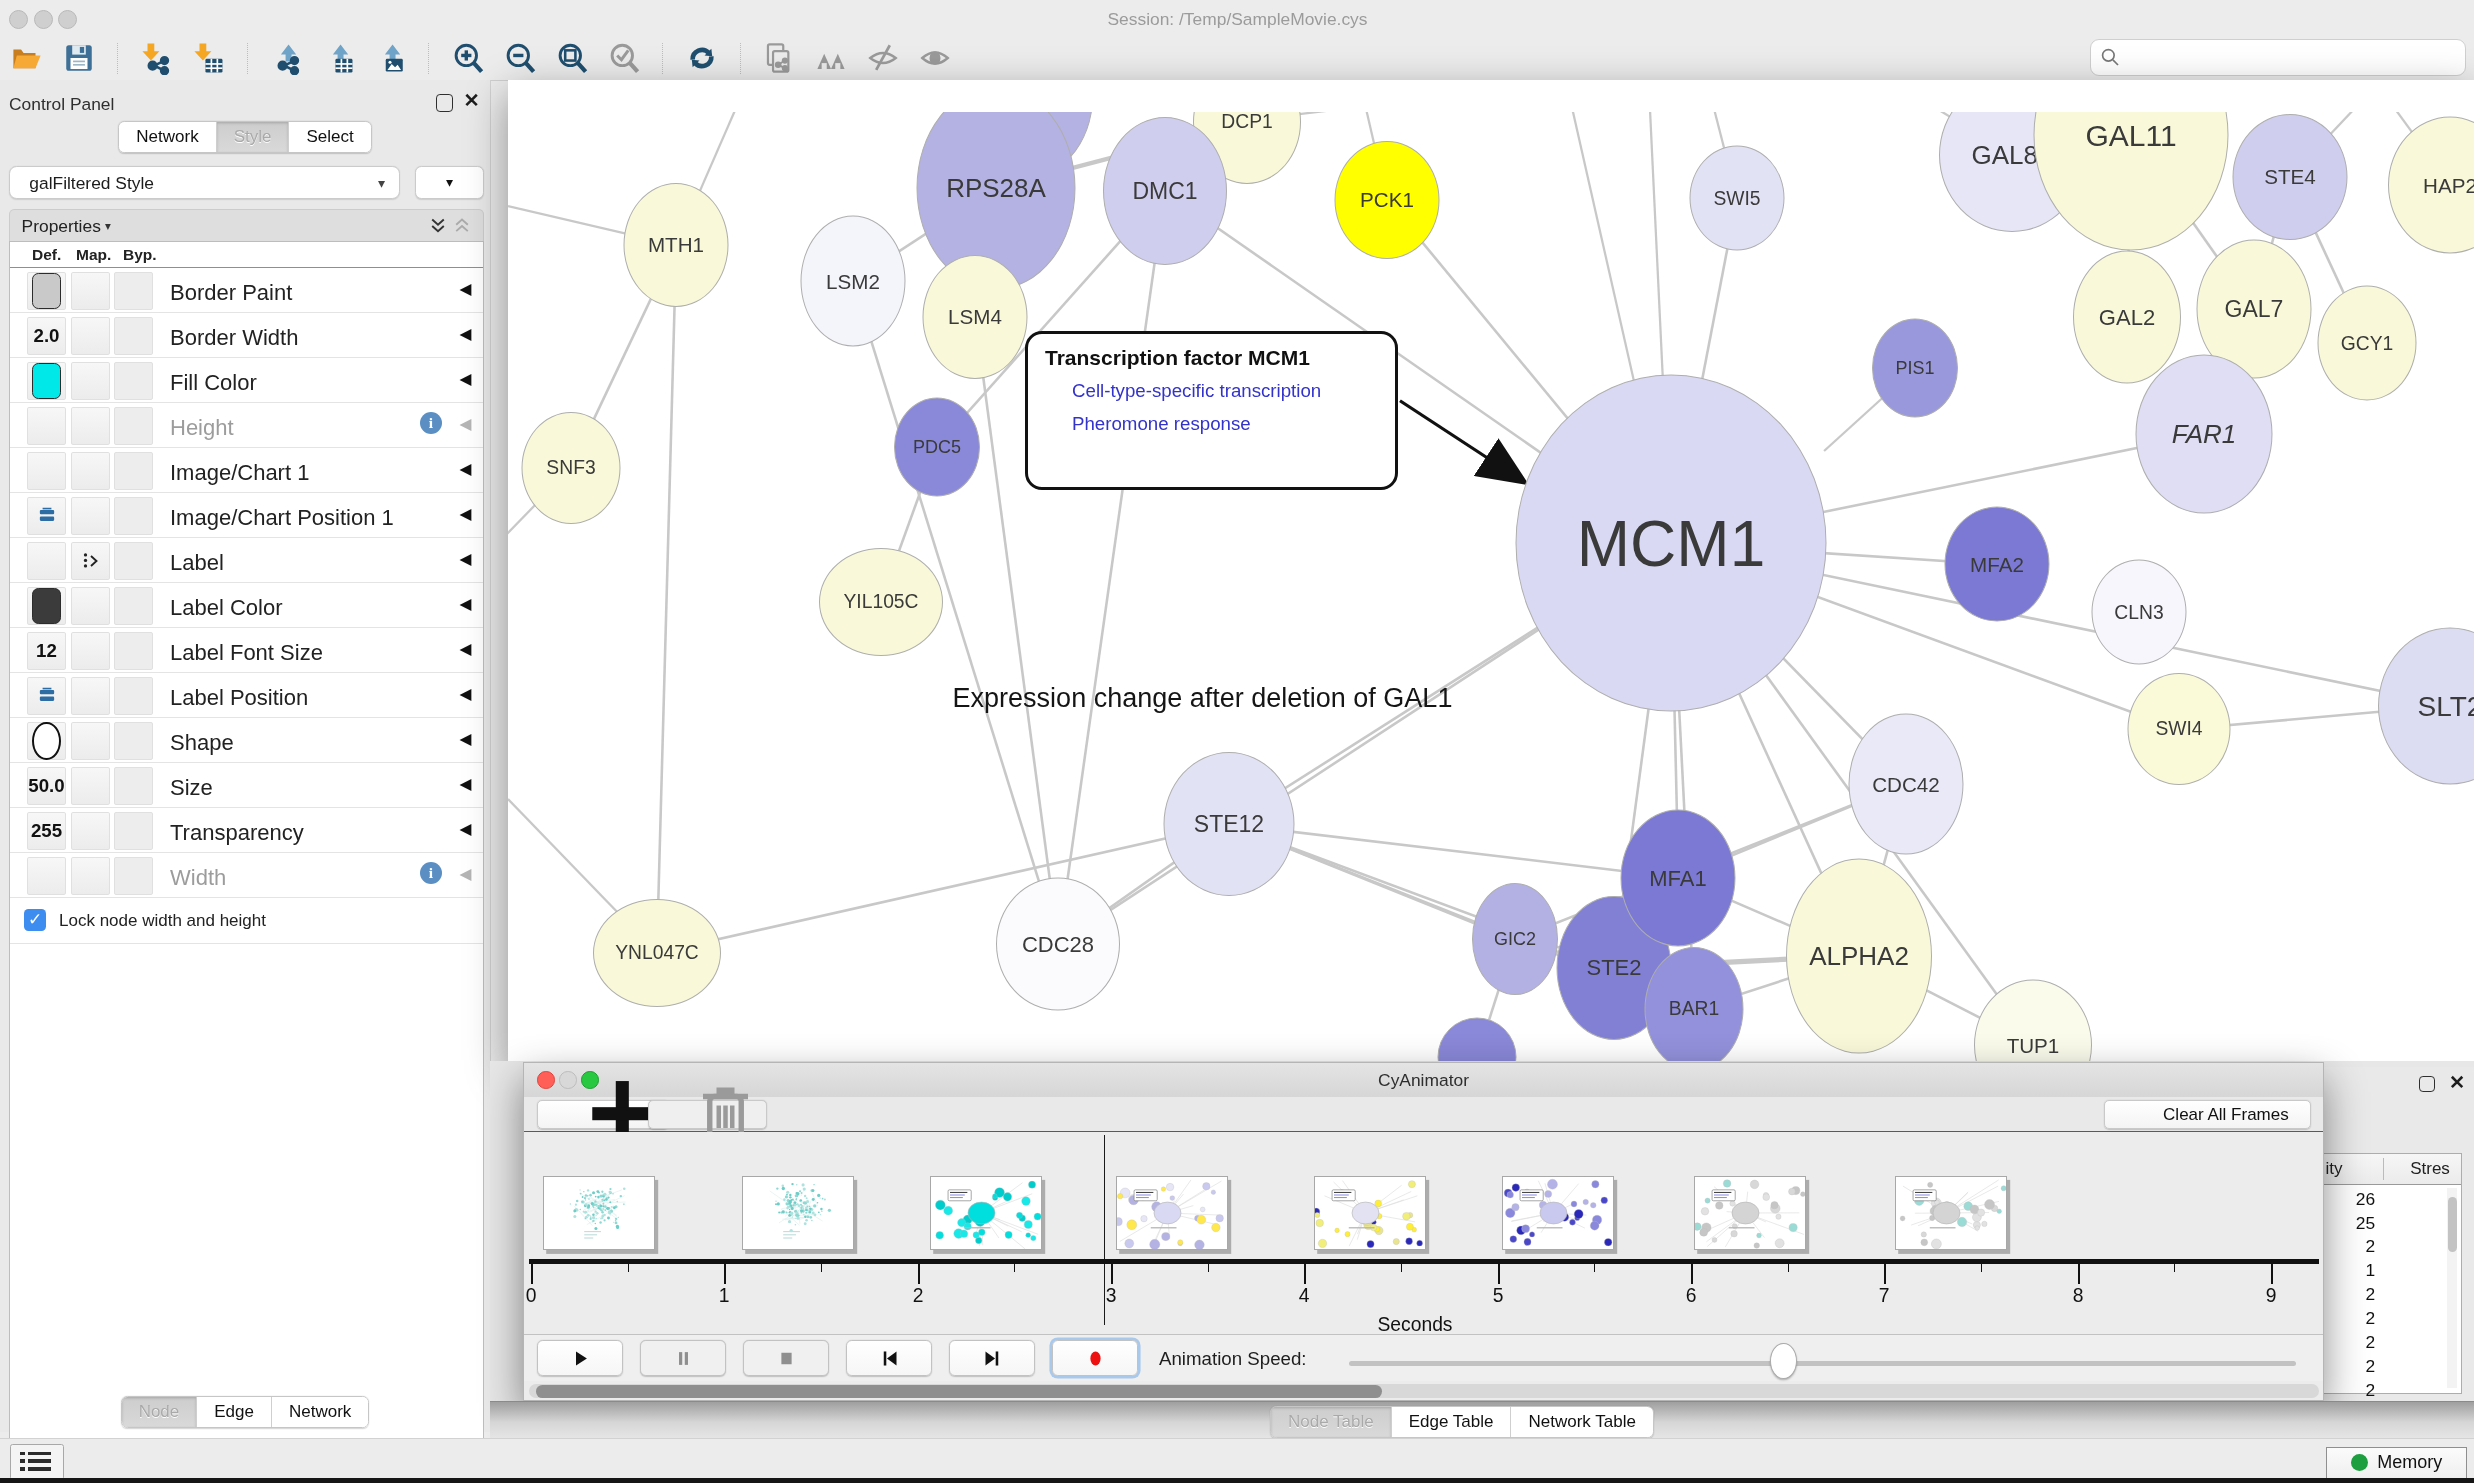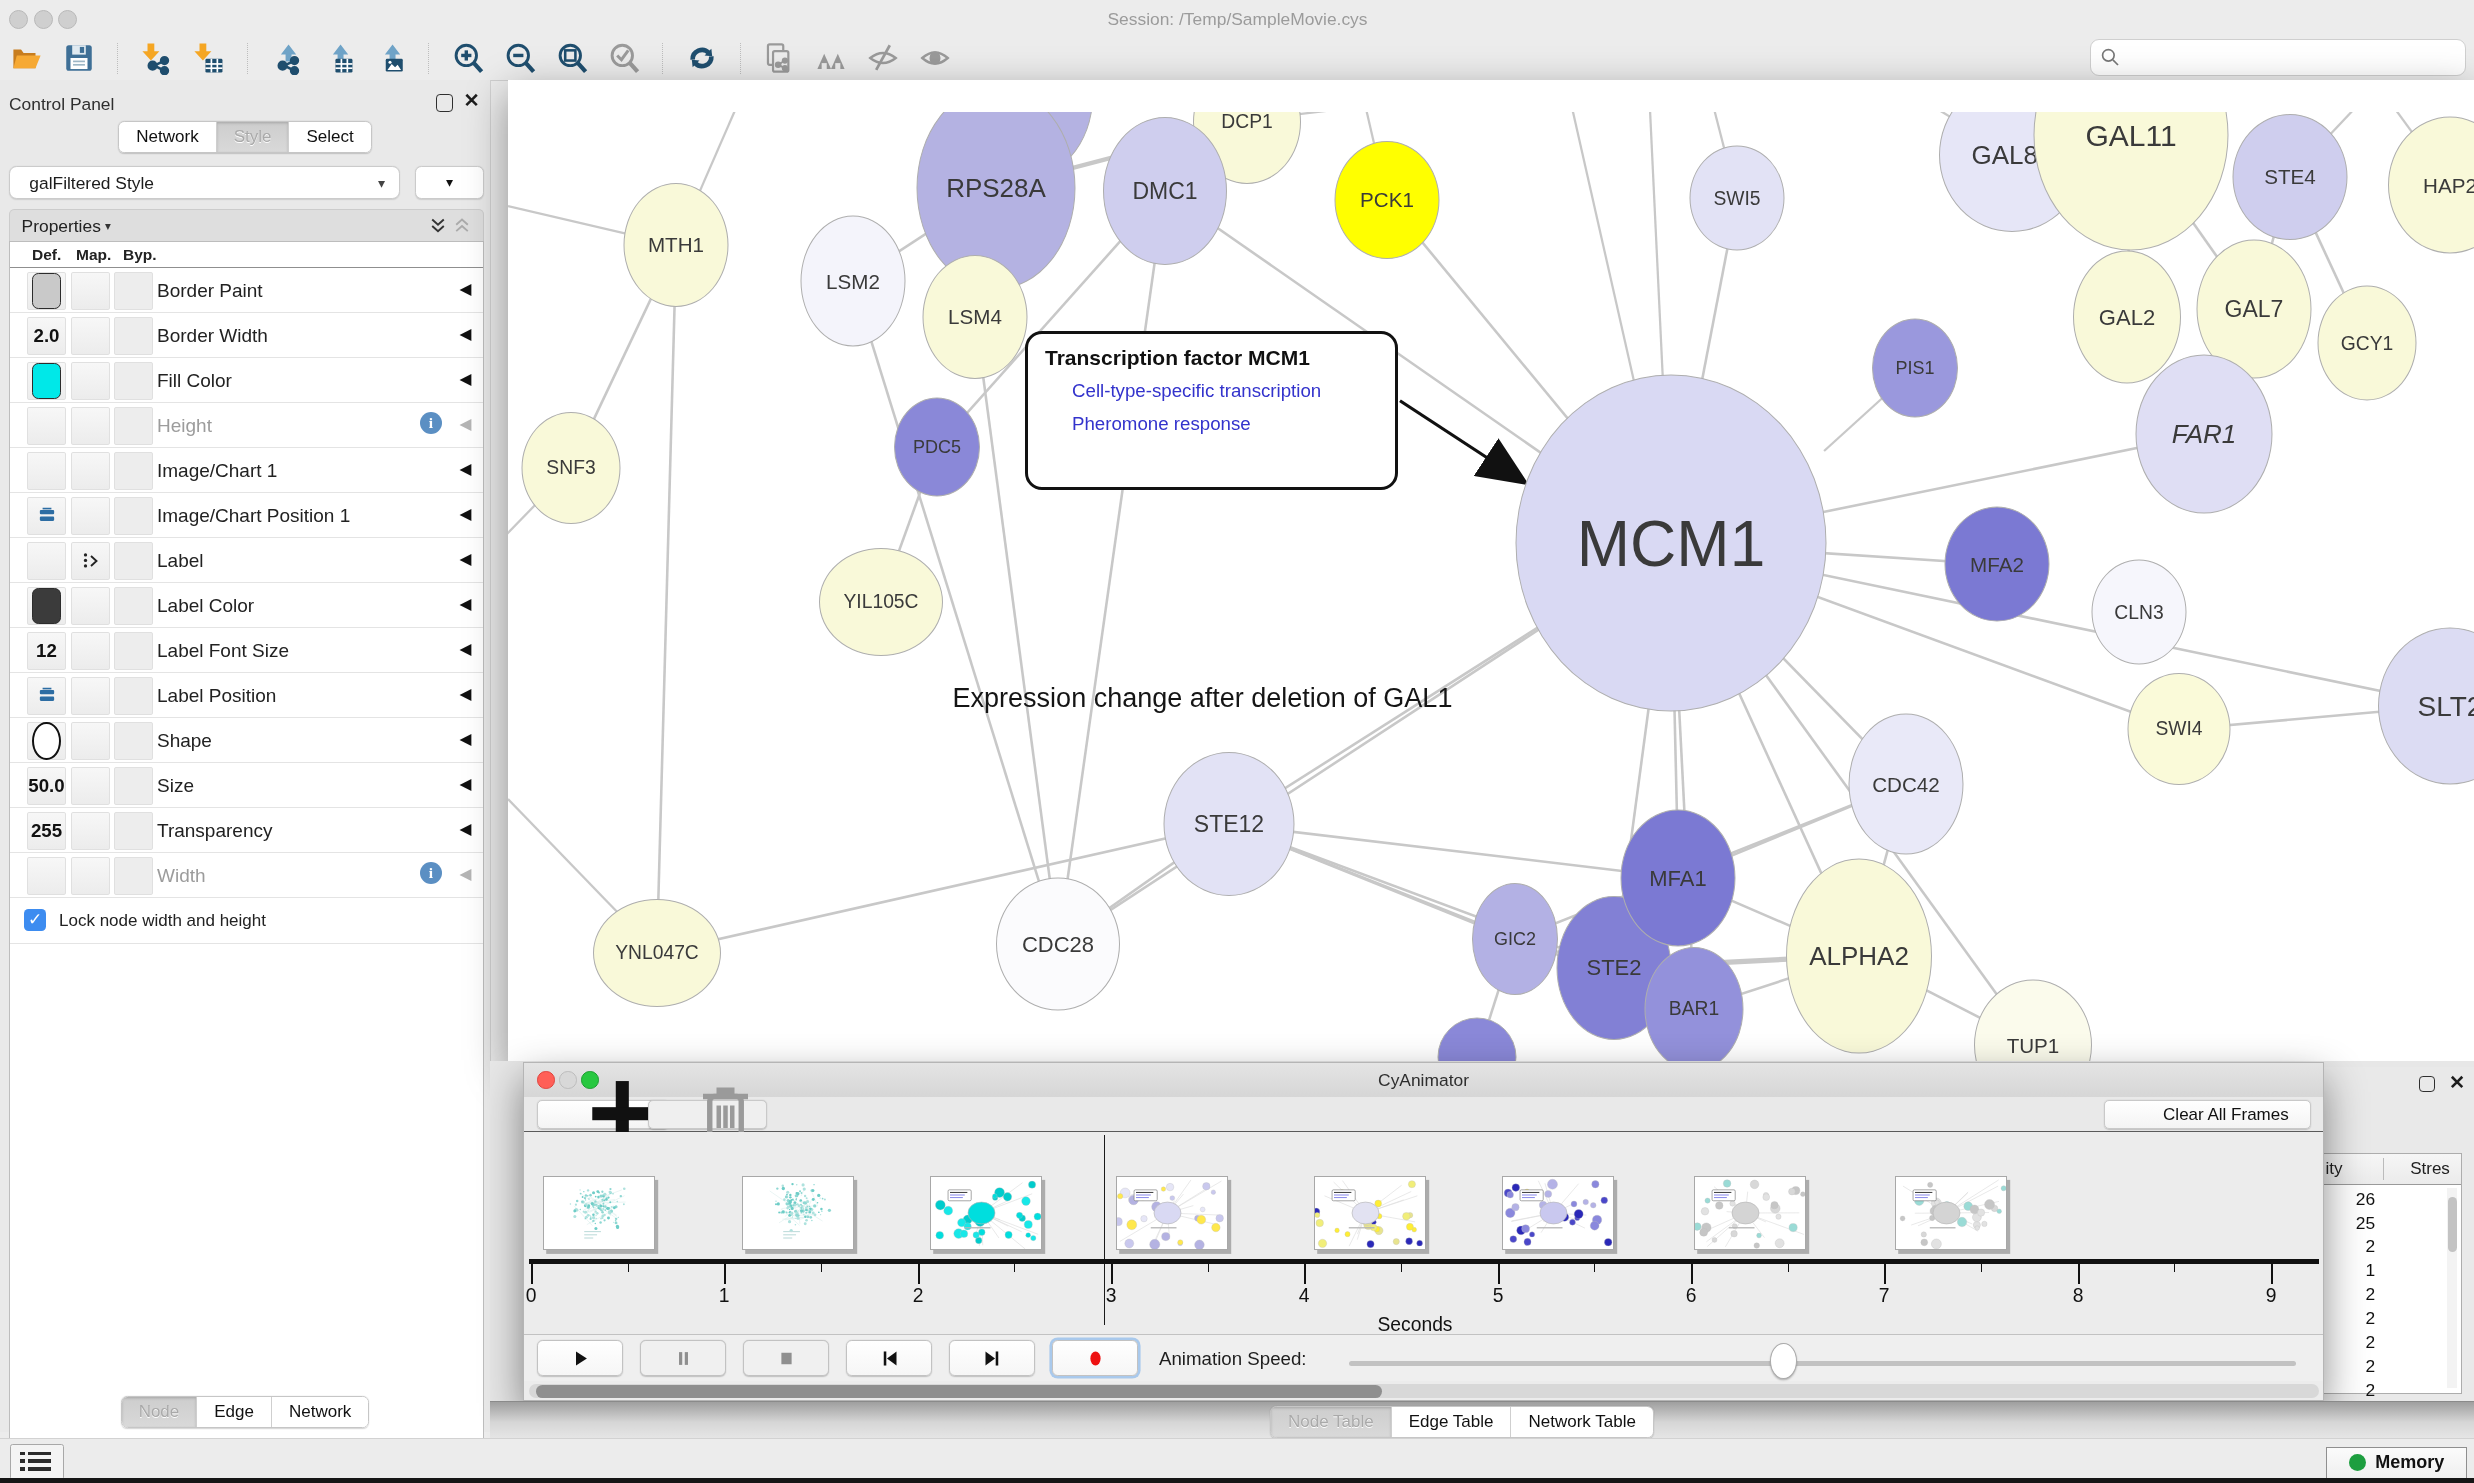--- a/index.html
+++ b/index.html
@@ -41,21 +41,21 @@
   .prop-box{position:absolute;left:9px;top:161px;width:473px;height:1212px;background:#fff;border:0.6px solid #bdbdbd;}
   .prop-cols{position:absolute;left:0;top:0;width:100%;height:24.5px;border-bottom:1.3px solid #8f8f8f;background:#fff;}
   .prop-cols span{position:absolute;top:3.9px;font-size:15.5px;font-weight:bold;color:#222;}
   #prop-rows{position:absolute;left:0;top:26px;width:100%;}
   .prow{position:relative;width:100%;height:44px;border-bottom:0.6px solid #e4e4e4;}
   .pcell{position:absolute;top:3.9px;width:37px;height:36px;background:linear-gradient(#f7f7f7,#ececec);border:0.6px solid #e0e0e0;border-radius:1.9px;display:flex;align-items:center;justify-content:center;}
   .pcell.c1{left:17px;} .pcell.c2{left:61px;} .pcell.c3{left:104px;background:#ededed;}
   .swatch{width:27px;height:34px;border:1.9px solid #2c2c2c;border-radius:6.4px;}
   .defnum{font-size:18.7px;font-weight:bold;color:#111;}
   .shape-ell{width:24.5px;height:34px;border:2.6px solid #111;border-radius:50%;background:#fff;}
-  .plabel{position:absolute;left:147px;top:11.6px;font-size:19px;color:#222;}
+  .plabel{position:absolute;left:160px;top:11.6px;font-size:22px;color:#222;}
   .plabel.dis{color:#9c9c9c;}
   .parrow{position:absolute;right:11.6px;top:11.6px;font-size:15.5px;color:#111;}
   .parrow.dis{color:#b5b5b5;}
   .info-i{position:absolute;right:41px;top:9px;width:22px;height:22px;border-radius:50%;background:#5b8fc3;color:#fff;font-size:15.5px;font-weight:bold;text-align:center;line-height:22px;font-family:"Liberation Serif",serif;}
   .lock-row{position:relative;width:100%;height:45px;border-bottom:0.6px solid #e4e4e4;}
   .cbx{position:absolute;left:14px;top:11px;width:22px;height:22px;background:#3d8cf0;border-radius:4.5px;color:#fff;font-size:17px;text-align:center;line-height:22px;}
   .lock-lab{position:absolute;left:49px;top:13px;font-size:17px;color:#222;}
   #cp-tabs{position:absolute;left:0;width:490px;top:41px;text-align:center;}
   #cp-bottom-tabs{position:absolute;left:0;width:490px;top:1316px;text-align:center;}
   
@@ -105,21 +105,21 @@
   .slider-track{position:absolute;left:825px;top:26px;width:947px;height:4.5px;background:#c2c2c2;border-radius:2.6px;}
   .slider-handle{position:absolute;left:1246px;top:7.7px;width:24.5px;height:34px;background:#fff;border:0.6px solid #ababab;border-radius:50%;box-shadow:0 1.3px 1.9px rgba(0,0,0,.25);}
   .cy-scroll{position:absolute;left:5.2px;top:321px;width:1790px;height:14px;background:#d8d8d8;border-radius:7px;}
   .cy-thumb{position:absolute;left:6.4px;top:0.6px;width:846px;height:13px;background:#8f8f8f;border-radius:6.4px;}
   
   .table-tabbar{position:absolute;left:490px;top:1401px;width:1985px;height:37px;background:linear-gradient(#9f9f9f,#d6d6d6 55%,#e6e6e6);border-top:0.6px solid #8a8a8a;}
   #table-tabs{position:absolute;left:780px;top:3.9px;}
   .statusbar{position:absolute;left:0;top:1438px;width:2475px;height:40px;background:#ececec;border-top:1.3px solid #d2d2d2;}
   .list-btn{position:absolute;left:10.3px;top:5.2px;width:52px;height:34px;background:#f4f4f4;border:1.3px solid #a8a8a8;border-radius:2.6px;}
   .list-btn .rowg{position:absolute;left:9px;height:3.9px;background:#2b2b2b;}
-  .memory-btn{position:absolute;right:7.7px;top:7.7px;width:139px;height:30px;background:linear-gradient(#fbfbfb,#efefef);border:1.3px solid #8f8f8f;display:flex;align-items:center;justify-content:center;gap:9px;font-size:18px;color:#111;font-weight:bold;}
+  .memory-btn{position:absolute;right:7.7px;top:7.7px;width:139px;height:30px;background:linear-gradient(#fbfbfb,#efefef);border:1.3px solid #8f8f8f;display:flex;align-items:center;justify-content:center;gap:9px;font-size:18px;color:#111;}
   .memdot{width:17px;height:17px;border-radius:50%;background:#1d9e3f;}
   .black-strip{position:absolute;left:0;top:1478px;width:2475px;height:5.2px;background:#151515;}
 </style>
 </head>
 <body>
 
 <div class="screen">
 
   <div class="app-titlebar">
     <span class="light gray" style="left:9px;"></span>

